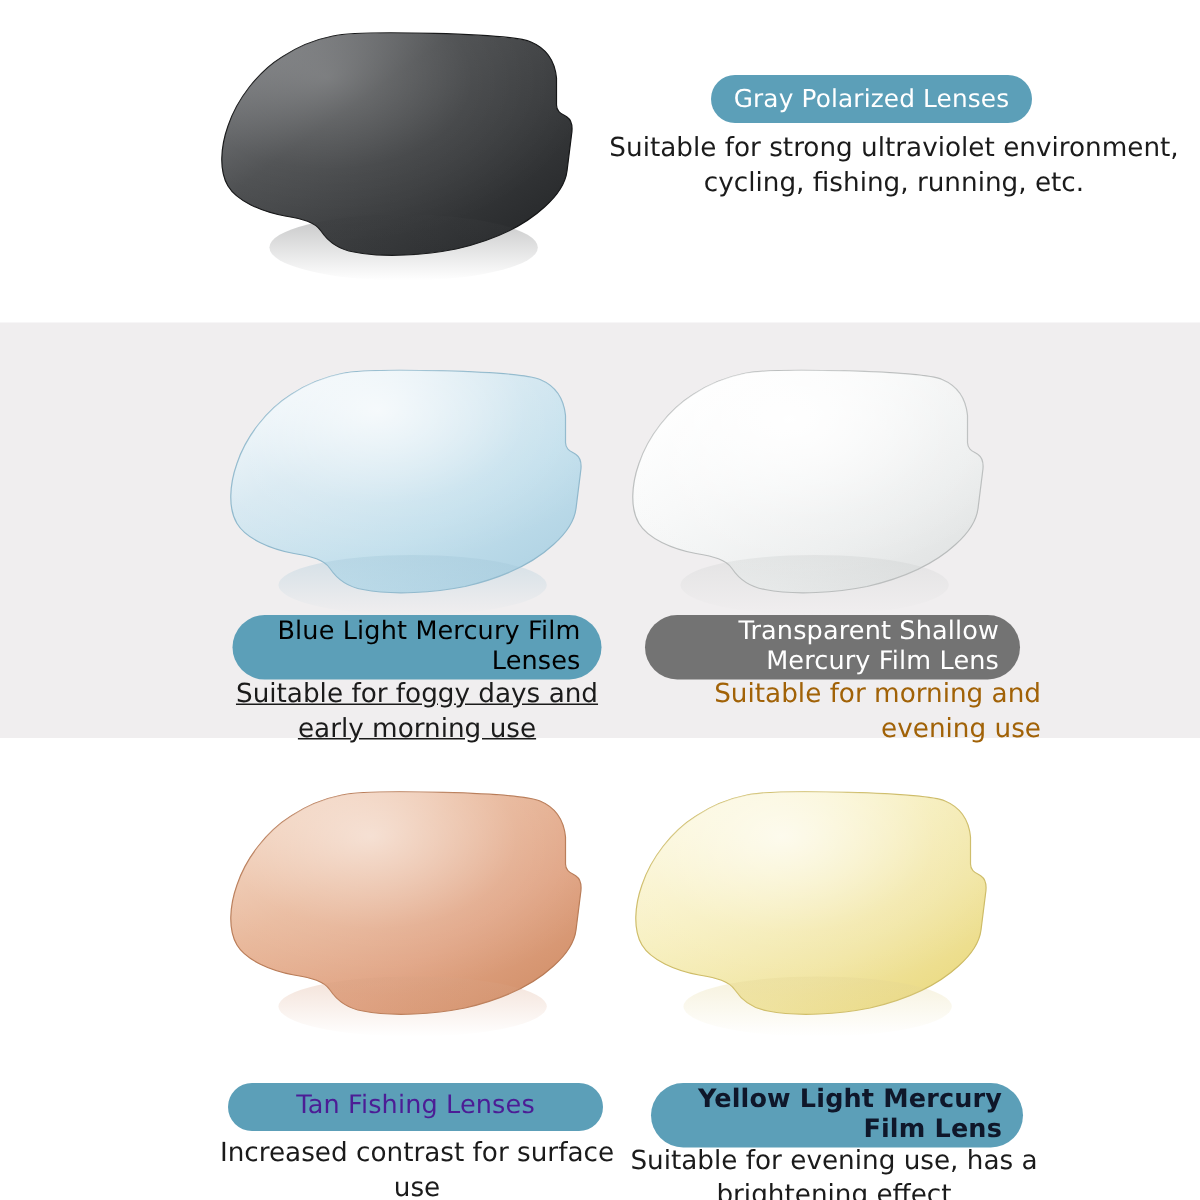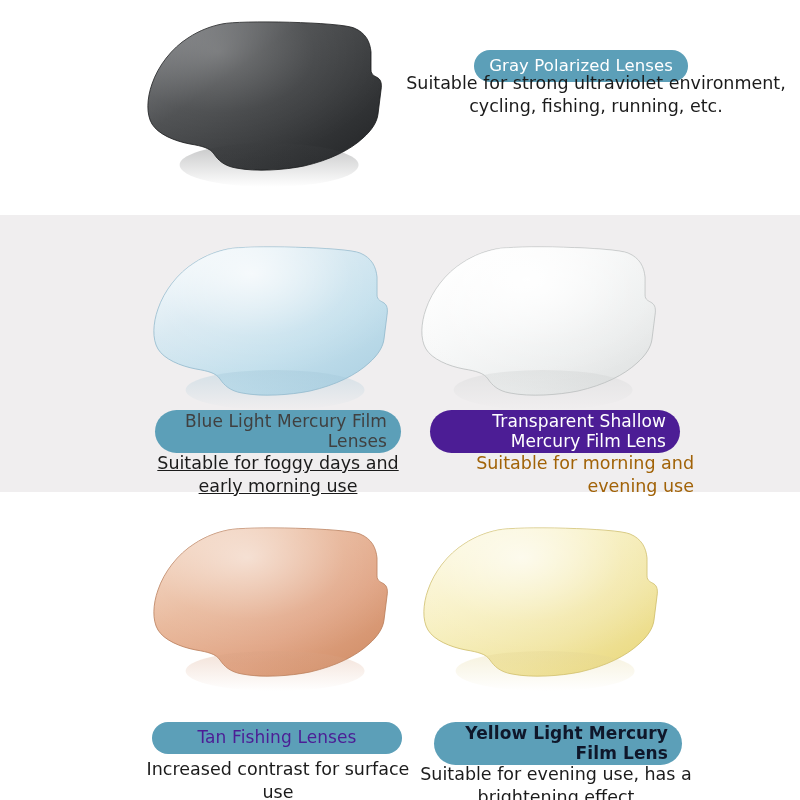--- a/index.html
+++ b/index.html
@@ -59,21 +59,21 @@
     position: absolute;
     text-align: center;
     color: #1b1b1b;
     font-size: 17.5px;
     line-height: 1.30;
   }
 
   
   #lens-gray-wrap   { left: 142px; top: 18px; width: 244px; height: 165px; }
   #badge-gray       { left: 474px; top: 50px;  width: 214px; height: 32px; font-size: 16.5px; }
-  #caption-gray     { left: 404px; top: 72px;  width: 384px; }
+  #caption-gray     { left: 404px; top: 88px;  width: 384px; }
 
   
   #lens-blue-wrap   { left: 148px; top: 243px; width: 244px; height: 165px; }
   #badge-blue       { left: 155px; top: 410px; width: 246px; height: 43px; }
   #caption-blue     { left: 140px; top: 452px; width: 276px; }
 
   
   #lens-clear-wrap  { left: 416px; top: 243px; width: 244px; height: 165px; }
   #badge-clear      { left: 430px; top: 410px; width: 250px; height: 43px; }
   #caption-clear    { left: 416px; top: 452px; width: 278px; }
@@ -151,21 +151,21 @@
       <defs>
         <linearGradient id="rf-blue" x1="0" y1="0" x2="0" y2="1">
           <stop offset="0%" stop-color="#9fc4d6" stop-opacity="0.35"></stop>
           <stop offset="100%" stop-color="#9fc4d6" stop-opacity="0"></stop>
         </linearGradient>
       </defs>
       <ellipse cx="125" cy="0" rx="88" ry="20" fill="url(#rf-blue)"></ellipse>
     </svg>
   </div>
 </div>
-<div class="badge" id="badge-blue" style="background: rgb(92, 159, 184); color: #404040;">Blue Light Mercury Film Lenses</div>
+<div class="badge" id="badge-blue" style="background: rgb(92, 159, 184); color: #000000;">Blue Light Mercury Film Lenses</div>
 <div class="caption" id="caption-blue" style="color: rgb(27, 27, 27); text-decoration: underline;">Suitable for foggy days and early morning use</div>
 
 <div class="lens-wrap" id="lens-clear-wrap">
   <svg viewBox="0 0 240 165">
     <defs>
       <linearGradient id="grad-clear" x1="0.05" y1="0.1" x2="0.95" y2="0.95">
         <stop offset="0%" stop-color="#ffffff"></stop>
         <stop offset="32%" stop-color="#f7f8f8"></stop>
         <stop offset="70%" stop-color="#ebeded"></stop>
         <stop offset="100%" stop-color="#dfe1e1"></stop>
@@ -184,21 +184,21 @@
       <defs>
         <linearGradient id="rf-clear" x1="0" y1="0" x2="0" y2="1">
           <stop offset="0%" stop-color="#c6c9c9" stop-opacity="0.30"></stop>
           <stop offset="100%" stop-color="#c6c9c9" stop-opacity="0"></stop>
         </linearGradient>
       </defs>
       <ellipse cx="125" cy="0" rx="88" ry="20" fill="url(#rf-clear)"></ellipse>
     </svg>
   </div>
 </div>
-<div class="badge" id="badge-clear" style="background: #4c1d95; color: rgb(255, 255, 255);">Transparent Shallow Mercury Film Lens</div>
+<div class="badge" id="badge-clear" style="background: #737373; color: rgb(255, 255, 255);">Transparent Shallow Mercury Film Lens</div>
 <div class="caption" id="caption-clear" style="color: #a16207; text-align: right;">Suitable for morning and evening use</div>
 
 <div class="lens-wrap" id="lens-tan-wrap">
   <svg viewBox="0 0 240 165">
     <defs>
       <linearGradient id="grad-tan" x1="0.08" y1="0.12" x2="0.92" y2="0.95">
         <stop offset="0%" stop-color="#f0cdb6"></stop>
         <stop offset="30%" stop-color="#e8b698"></stop>
         <stop offset="66%" stop-color="#e0a383"></stop>
         <stop offset="100%" stop-color="#d18f68"></stop>

